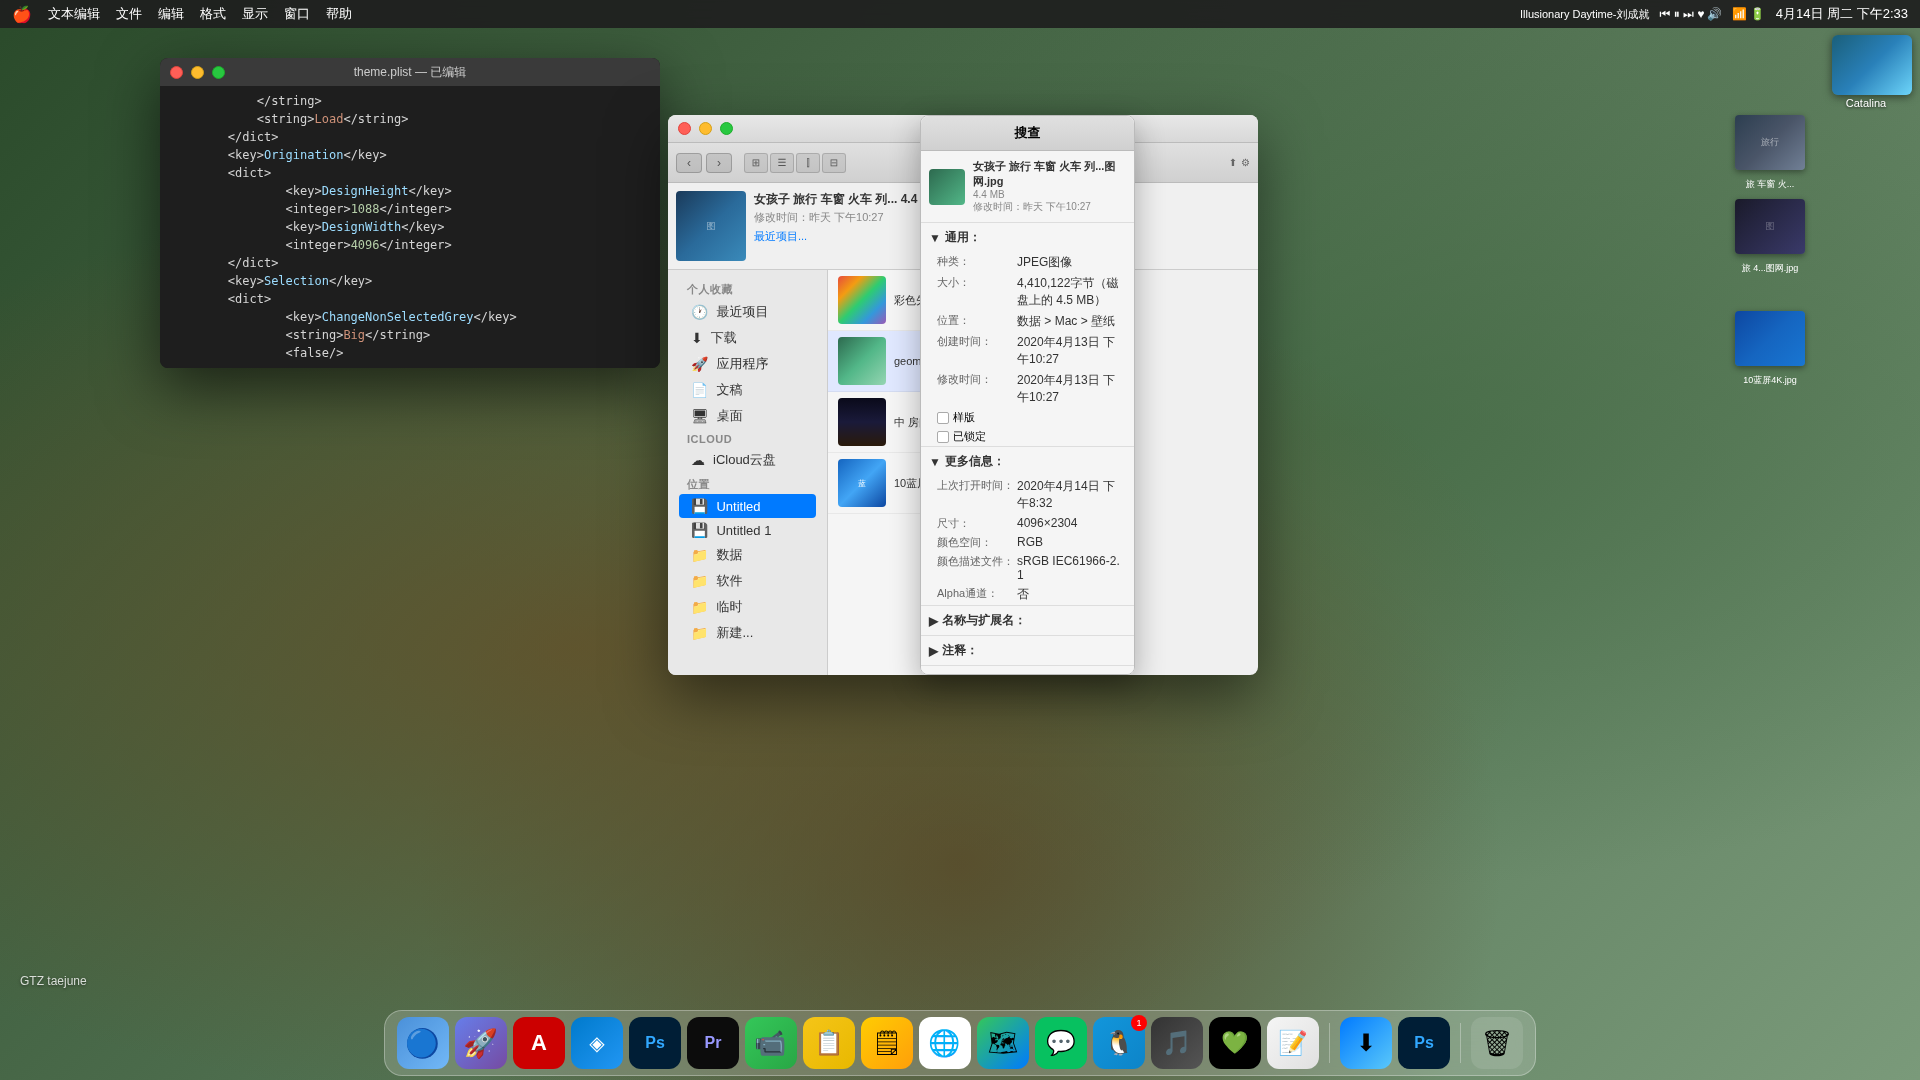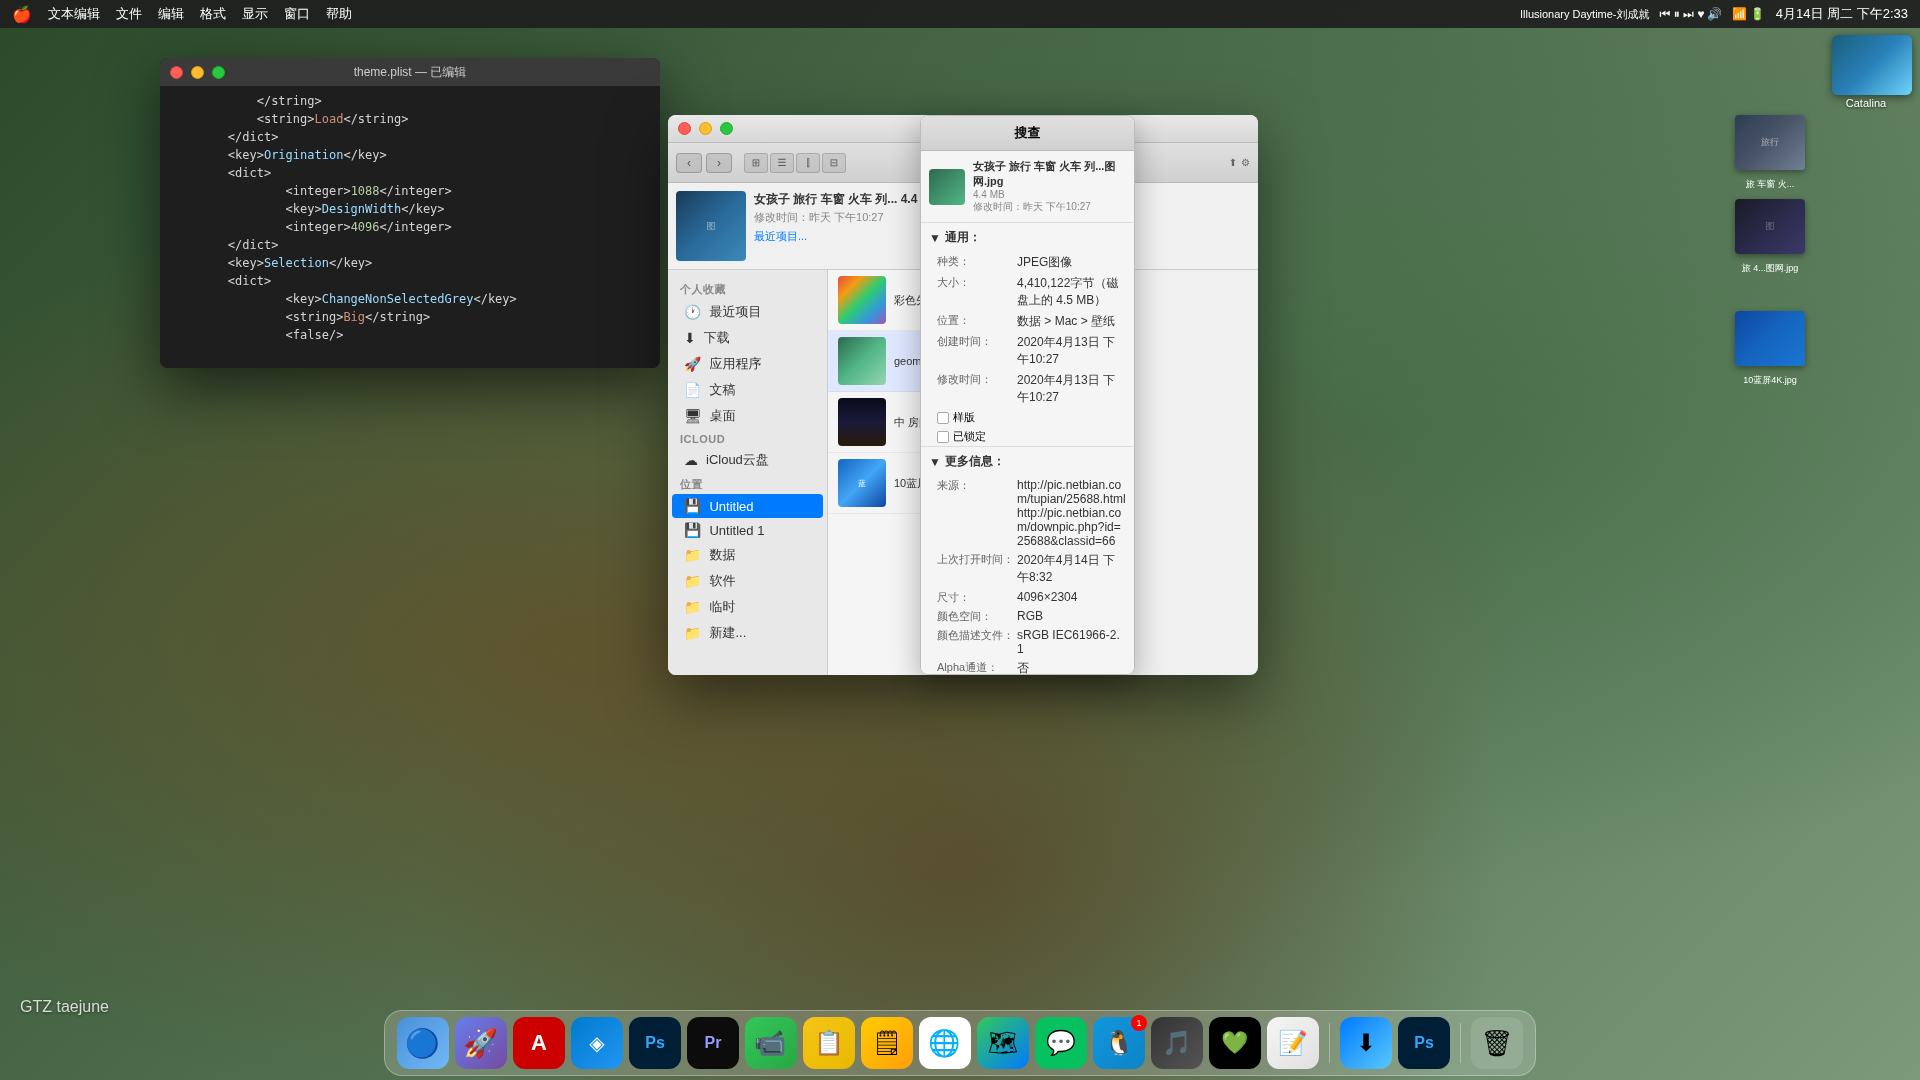--- a/index.html
+++ b/index.html
@@ -258,21 +258,21 @@
       flex: 1;
       overflow: hidden;
     }
 
     .finder-sidebar {
       width: 160px;
       background: #e8e8e8;
       border-right: 1px solid #ccc;
       overflow-y: auto;
       flex-shrink: 0;
-      padding: 8px 0;
+      padding: 8px 7px;
     }
 
     .sidebar-section-header {
       font-size: 11px;
       color: #888;
       font-weight: 700;
       padding: 4px 12px 2px;
       text-transform: uppercase;
       letter-spacing: 0.5px;
     }
@@ -391,23 +391,23 @@
       font-size: 11px;
       color: #333;
     }
 
     .inspector-key { color: #666; width: 80px; flex-shrink: 0; }
     .inspector-val { color: #333; flex: 1; word-break: break-all; font-size: 12px; }
 
     
     #desk-label {
       position: absolute;
-      bottom: 64px;
+      bottom: 92px;
       left: 20px;
-      font-size: 16px;
+      font-size: 12px;
       color: rgba(255,255,255,0.8);
       text-shadow: 0 1px 3px rgba(0,0,0,0.5);
     }
 
     .finder-top-area {
       display: flex;
       border-bottom: 1px solid #ccc;
       padding: 8px;
       gap: 8px;
       background: #f0f0f0;
@@ -538,20 +538,21 @@
     <span class="traffic-light tl-yellow"></span>
     <span class="traffic-light tl-green"></span>
     <span class="window-title">theme.plist — 已编辑</span>
   </div>
   <div class="editor-content">
     <div class="code-line">            &lt;/string&gt;</div>
     <div class="code-line">            &lt;string&gt;<span style="color:#ce9178">Load</span>&lt;/string&gt;</div>
     <div class="code-line">        &lt;/dict&gt;</div>
     <div class="code-line">        &lt;key&gt;<span style="color:#9cdcfe">Origination</span>&lt;/key&gt;</div>
     <div class="code-line">        &lt;dict&gt;</div>
+    <div class="code-line">                &lt;key&gt;<span style="color:#9cdcfe">DesignHeight</span>&lt;/key&gt;</div>
     <div class="code-line">                &lt;integer&gt;<span style="color:#b5cea8">1088</span>&lt;/integer&gt;</div>
     <div class="code-line">                &lt;key&gt;<span style="color:#9cdcfe">DesignWidth</span>&lt;/key&gt;</div>
     <div class="code-line">                &lt;integer&gt;<span style="color:#b5cea8">4096</span>&lt;/integer&gt;</div>
     <div class="code-line">        &lt;/dict&gt;</div>
     <div class="code-line">        &lt;key&gt;<span style="color:#9cdcfe">Selection</span>&lt;/key&gt;</div>
     <div class="code-line">        &lt;dict&gt;</div>
     <div class="code-line">                &lt;key&gt;<span style="color:#9cdcfe">ChangeNonSelectedGrey</span>&lt;/key&gt;</div>
     <div class="code-line">                &lt;string&gt;<span style="color:#ce9178">Big</span>&lt;/string&gt;</div>
     <div class="code-line">                &lt;false/&gt;</div>
 
@@ -733,24 +734,20 @@
       <span>已锁定</span>
     </div>
   </div>
 
   <div class="inspector-section">
     <div class="inspector-section-header">
       <span>▼</span>
       <span>更多信息：</span>
     </div>
     <div class="inspector-row">
-      <span class="inspector-key">来源：</span>
-      <span class="inspector-val">http://pic.netbian.com/tupian/25688.html http://pic.netbian.com/downpic.php?id=25688&amp;classid=66</span>
-    </div>
-    <div class="inspector-row">
       <span class="inspector-key">上次打开时间：</span>
       <span class="inspector-val">2020年4月14日 下午8:32</span>
     </div>
     <div class="inspector-row">
       <span class="inspector-key">尺寸：</span>
       <span class="inspector-val">4096×2304</span>
     </div>
     <div class="inspector-row">
       <span class="inspector-key">颜色空间：</span>
       <span class="inspector-val">RGB</span>

